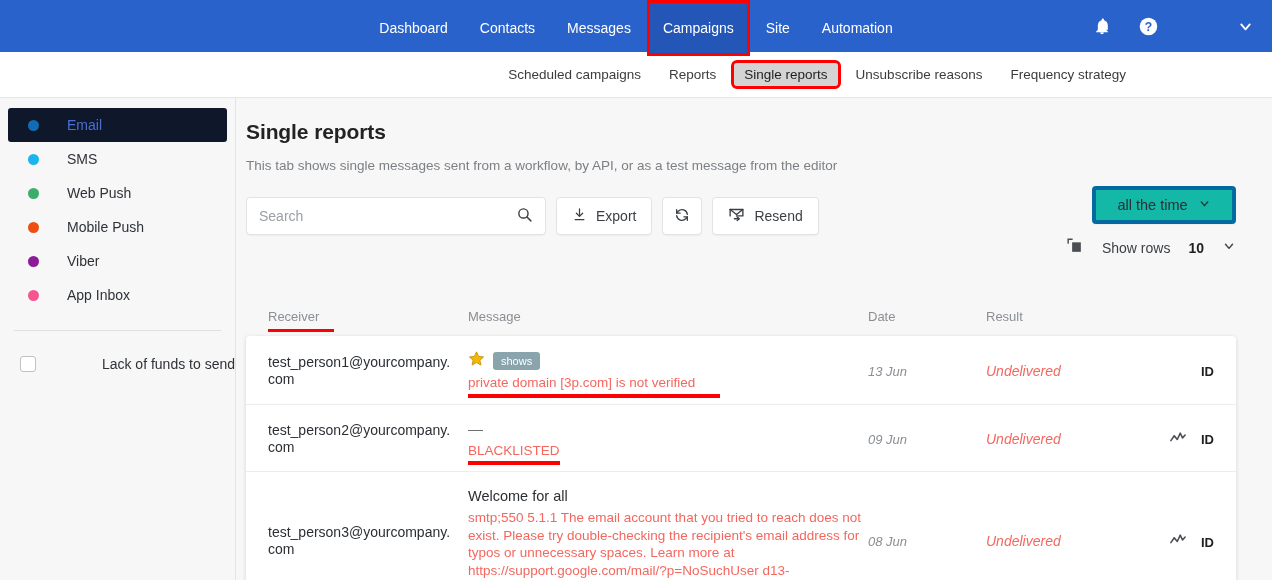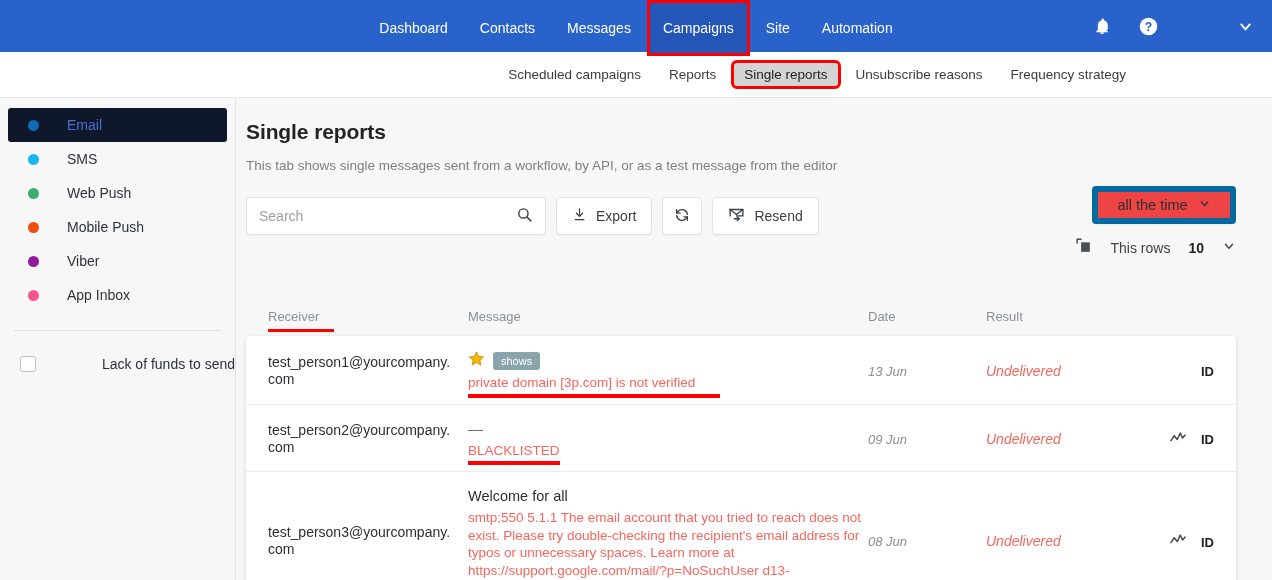--- a/index.html
+++ b/index.html
@@ -193,22 +193,22 @@
     white-space: nowrap;
   }
   .tb-btn.icon-only { padding: 0 11px; }
 
   .time-filter {
     position: absolute;
     right: 36px;
     top: 88px;
     height: 38px;
     min-width: 144px;
-    background: #ef4444;
-    border: 6px solid #0369a1;
+    background: #14b8a6;
+    border: 4px solid #0369a1;
     border-radius: 4px;
     display: flex;
     align-items: center;
     justify-content: center;
     gap: 10px;
     font-size: 14.5px;
     color: #2b2f34;
     cursor: pointer;
     box-shadow: 0 1px 1px rgba(0,0,0,.04);
   }
@@ -455,21 +455,21 @@
       </span>
     </div>
 
     <div class="rows-bar">
       <span>
         <svg width="19" height="19" viewBox="0 0 24 24" fill="none" stroke="#4a4e53" stroke-width="1.8">
           <rect x="9" y="8" width="11" height="12" fill="#4a4e53" stroke="none"></rect>
           <polyline points="4 9 4 4 9 4" stroke-linecap="round"></polyline>
         </svg>
       </span>
-      <span class="rows-label">This rows</span>
+      <span class="rows-label">Show rows</span>
       <span class="rows-count">10</span>
       <span>
         <svg width="14" height="14" viewBox="0 0 24 24" fill="none" stroke="#3b3f44" stroke-width="2.4" stroke-linecap="round" stroke-linejoin="round">
           <polyline points="6 9 12 16 18 9"></polyline>
         </svg>
       </span>
     </div>
 
     <div class="table-head">
       <div class="c-receiver">

